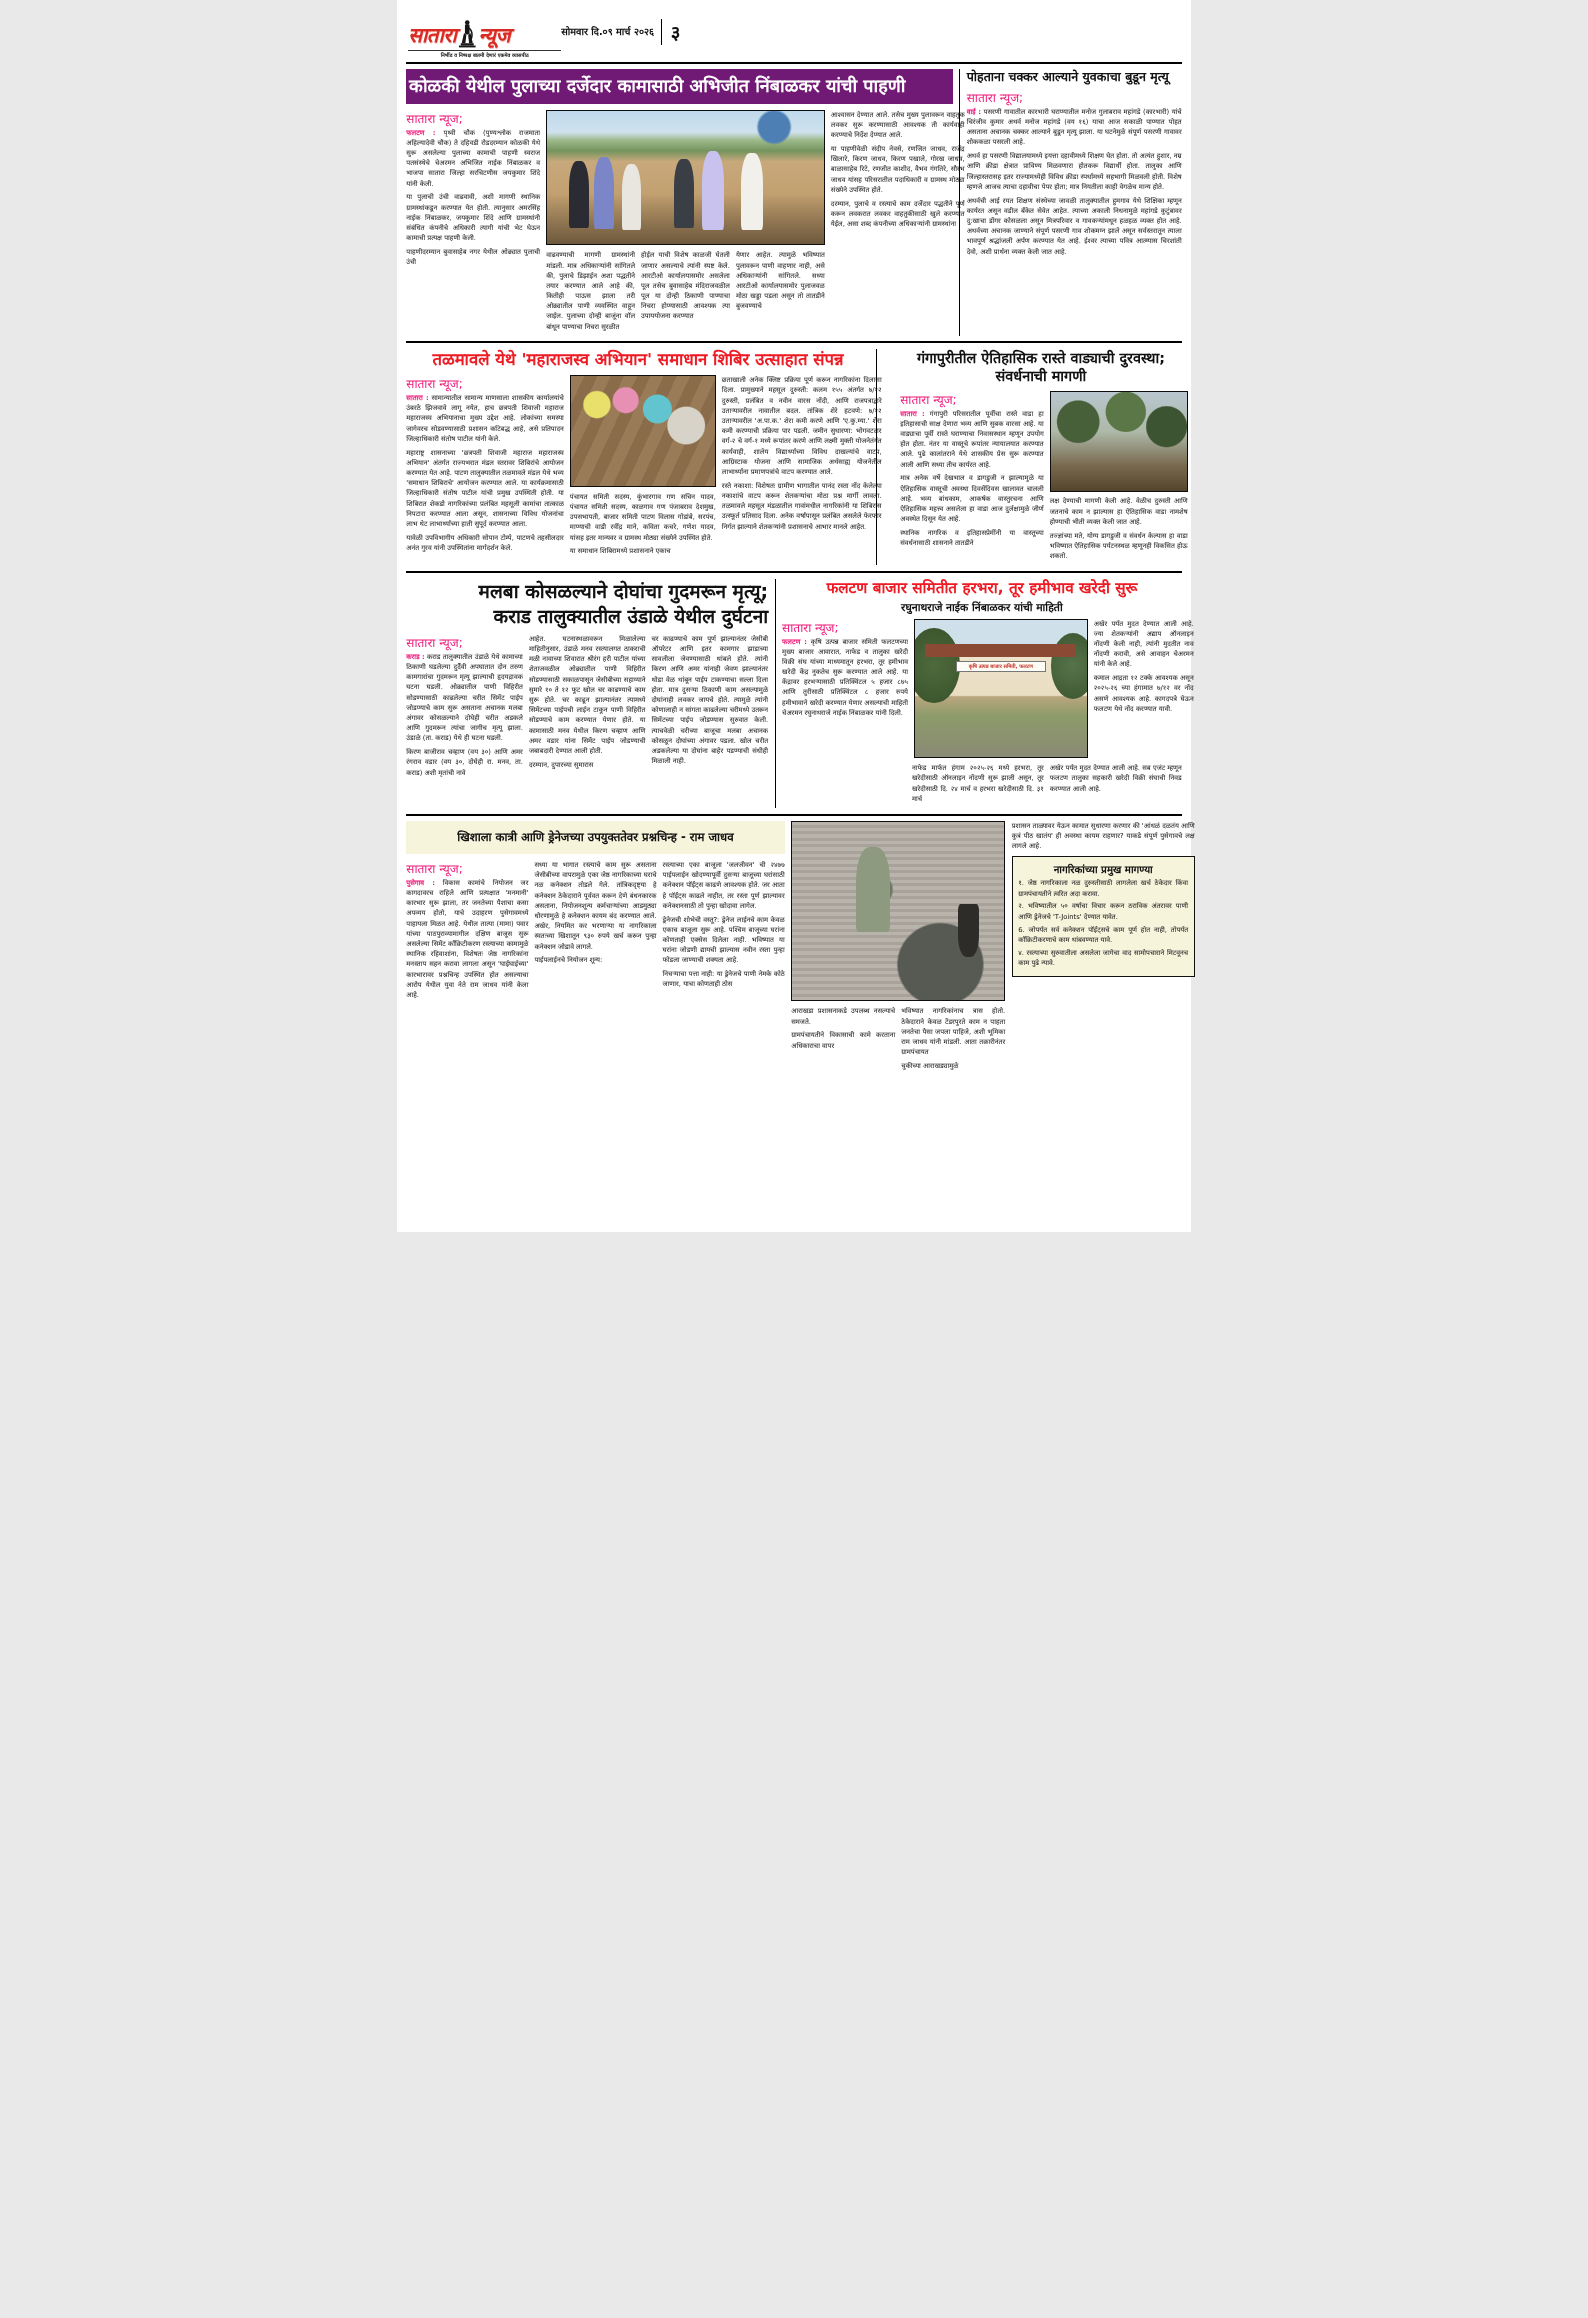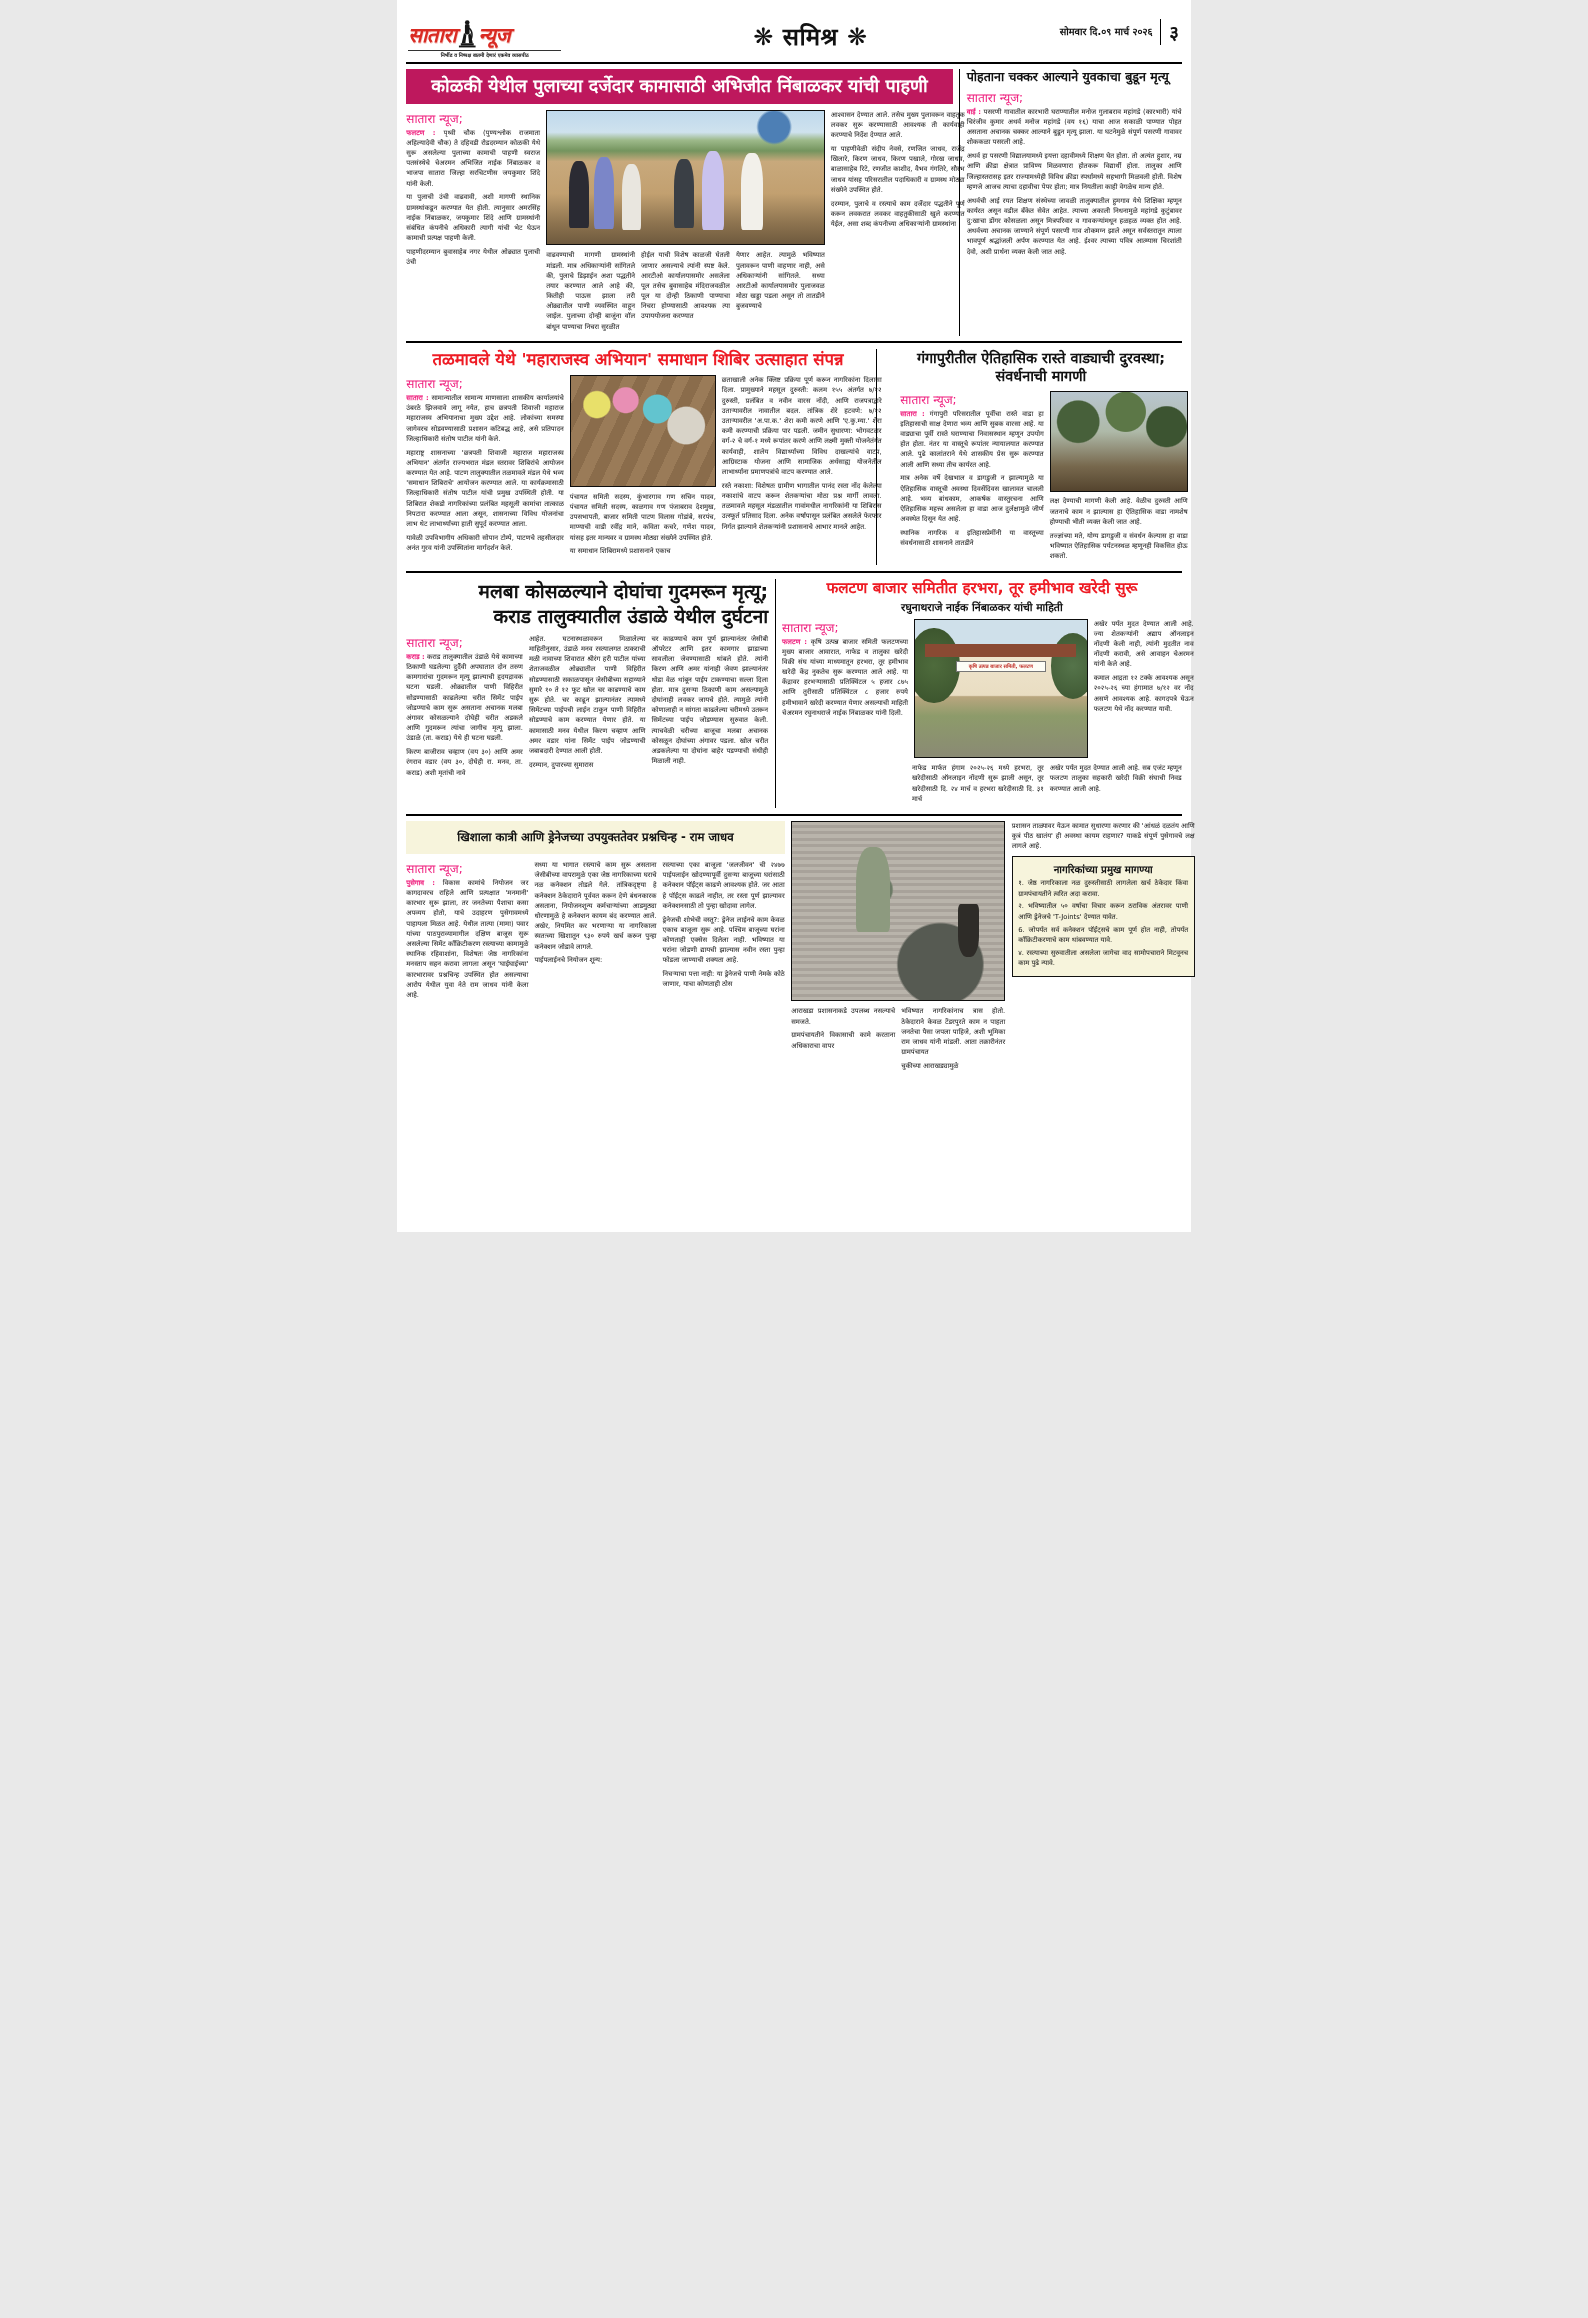--- a/index.html
+++ b/index.html
@@ -25,21 +25,21 @@
   .rule { border-top:2.3px solid #000; margin:0; }
   .byline { color:#ef1a7b; font-weight:400; font-size:12px; margin-bottom:0.9px; }
   .dateline { color:#ef1a7b; font-weight:800; }
   .body-p { font-size:6.8px; line-height:1.5; text-align:justify; margin-bottom:3.7px; }
   .photo { border:1.4px solid #0d0d0d; position:relative; overflow:hidden; }
   .ps { position:absolute; border-radius:40% 40% 8% 8%; }
 
   
   .band1 { display:grid; grid-template-columns:71.3% 28.7%; padding:4.6px 0 5.6px; }
   .b1-left { padding-right:6.5px; }
-  .banner-red { background:#be185d; color:#fff; text-align:center; font-size:18px; font-weight:800; padding:7.4px 2.8px; line-height:1.15; margin-bottom:5.6px; }
+  .banner-red { background:#701a75; color:#fff; font-size:18px; font-weight:800; padding:7.4px 2.8px; line-height:1.15; margin-bottom:5.6px; }
   .k-row { display:grid; grid-template-columns:24.5% 51% 24.5%; gap:6px; }
   .photo-kolki { height:135px;
     background:
       radial-gradient(circle at 82% 12%, #4d7fb5 0 6%, transparent 7%),
       linear-gradient(180deg,#bfd9ec 0%,#cfe2ee 16%, #9db98a 22%, #74945e 30%, #c8a97c 38%, #c2a070 62%, #8e7450 84%, #6e5a3e 100%); }
   .k-mid .k-bottom { margin-top:5.6px; }
   .k-bottom { display:grid; grid-template-columns:1fr 1fr 1fr; gap:6px; }
   .b1-right { border-left:1.4px solid #000; padding-left:6.5px; }
   .b1-right .headline { font-size:12.5px; font-weight:800; line-height:1.25; margin-bottom:4.6px; }
 
@@ -120,23 +120,20 @@
             <path d="M24 18 C32 22 34 34 30 44 L27 43 C30 34 29 25 23 21 Z"></path>
             <rect x="6" y="52" width="28" height="5"></rect>
                 <rect x="2" y="57" width="36" height="4"></rect>
           </g>
             </svg>
         </span>
         <span class="logo-word">न्यूज</span>
       </div>
       <div class="logo-tagline">निर्भीड व निष्पक्ष बातमी देणारं एकमेव व्यासपीठ</div>
     </div>
-    <div class="m-center">
-      <span class="edition-title">❋ समिश्र ❋</span>
-    </div>
     <div class="m-right">
       <span class="edition-date">सोमवार दि.०९ मार्च २०२६</span>
       <span class="pageno-box">
         <span class="page-number">३</span>
       </span>
     </div>
   </div>
 
   <div class="band1">
     <div class="b1-left">

